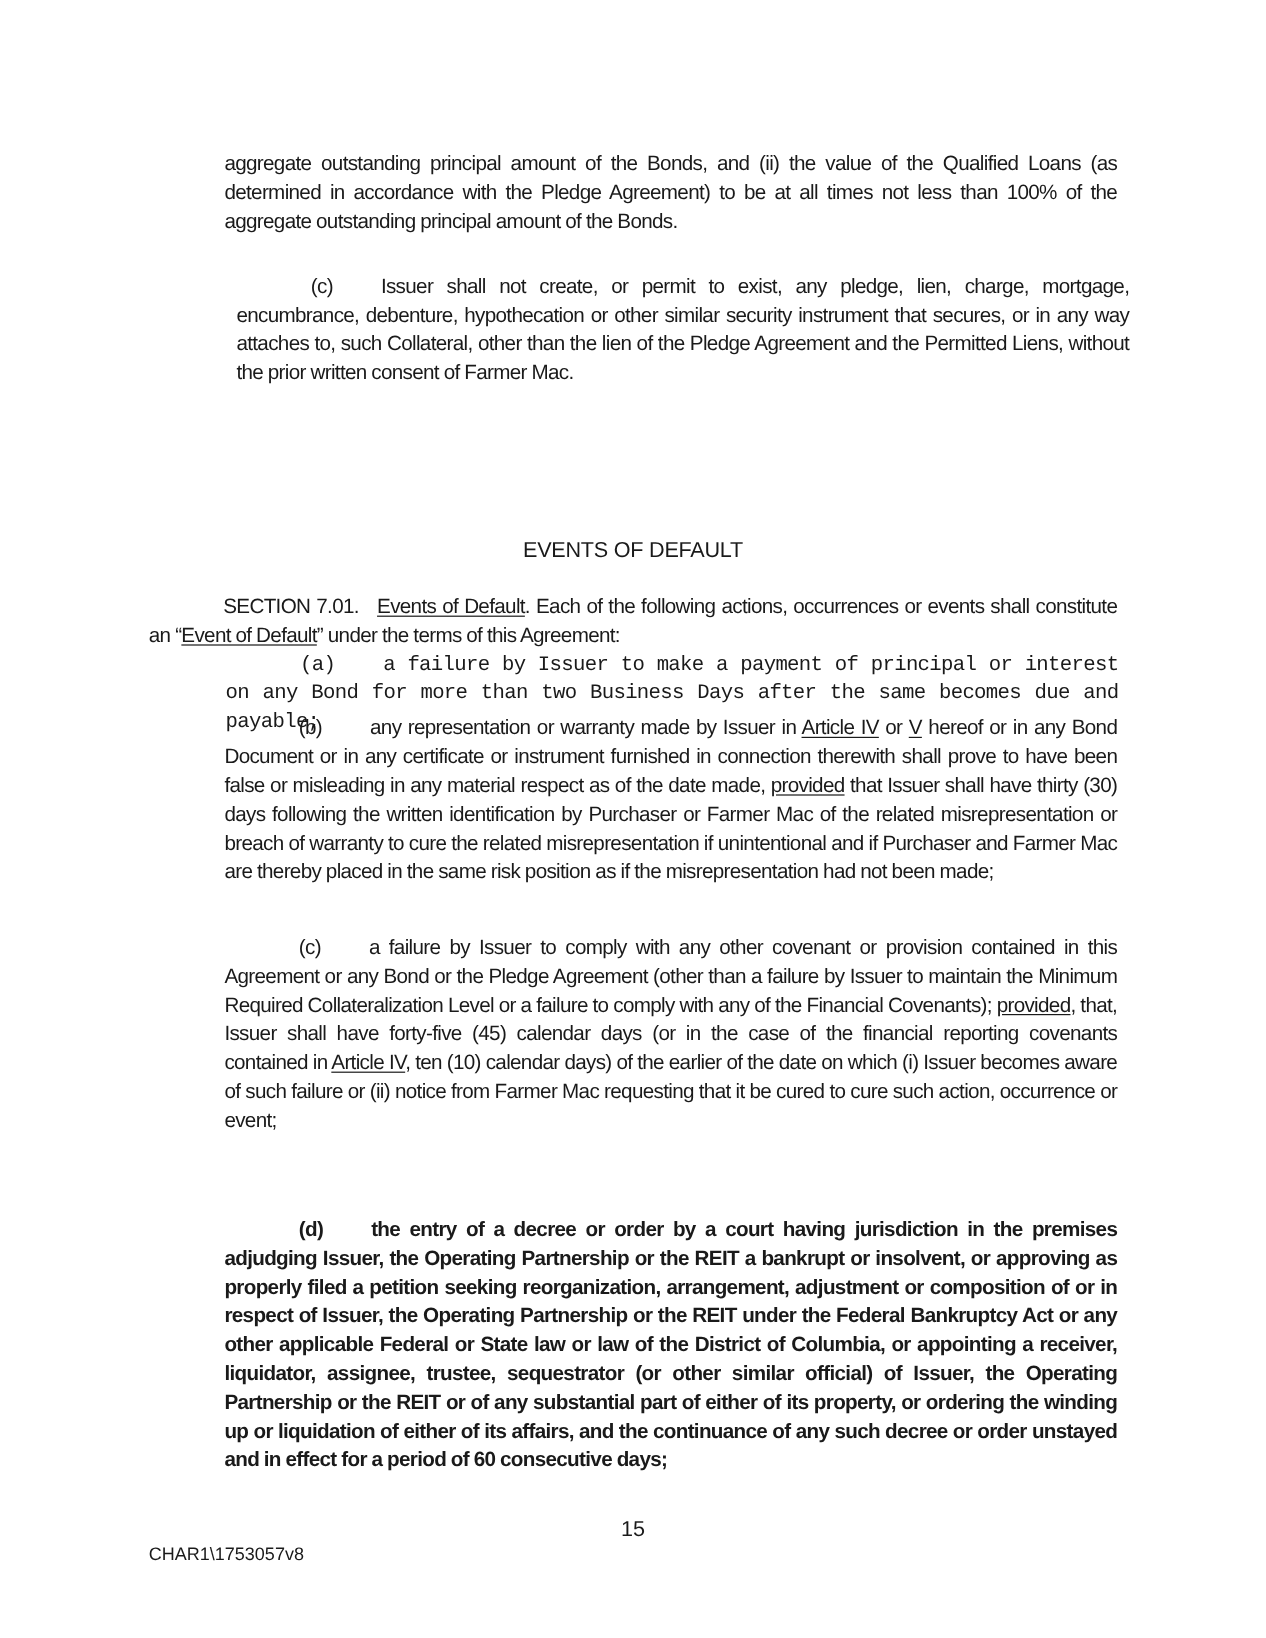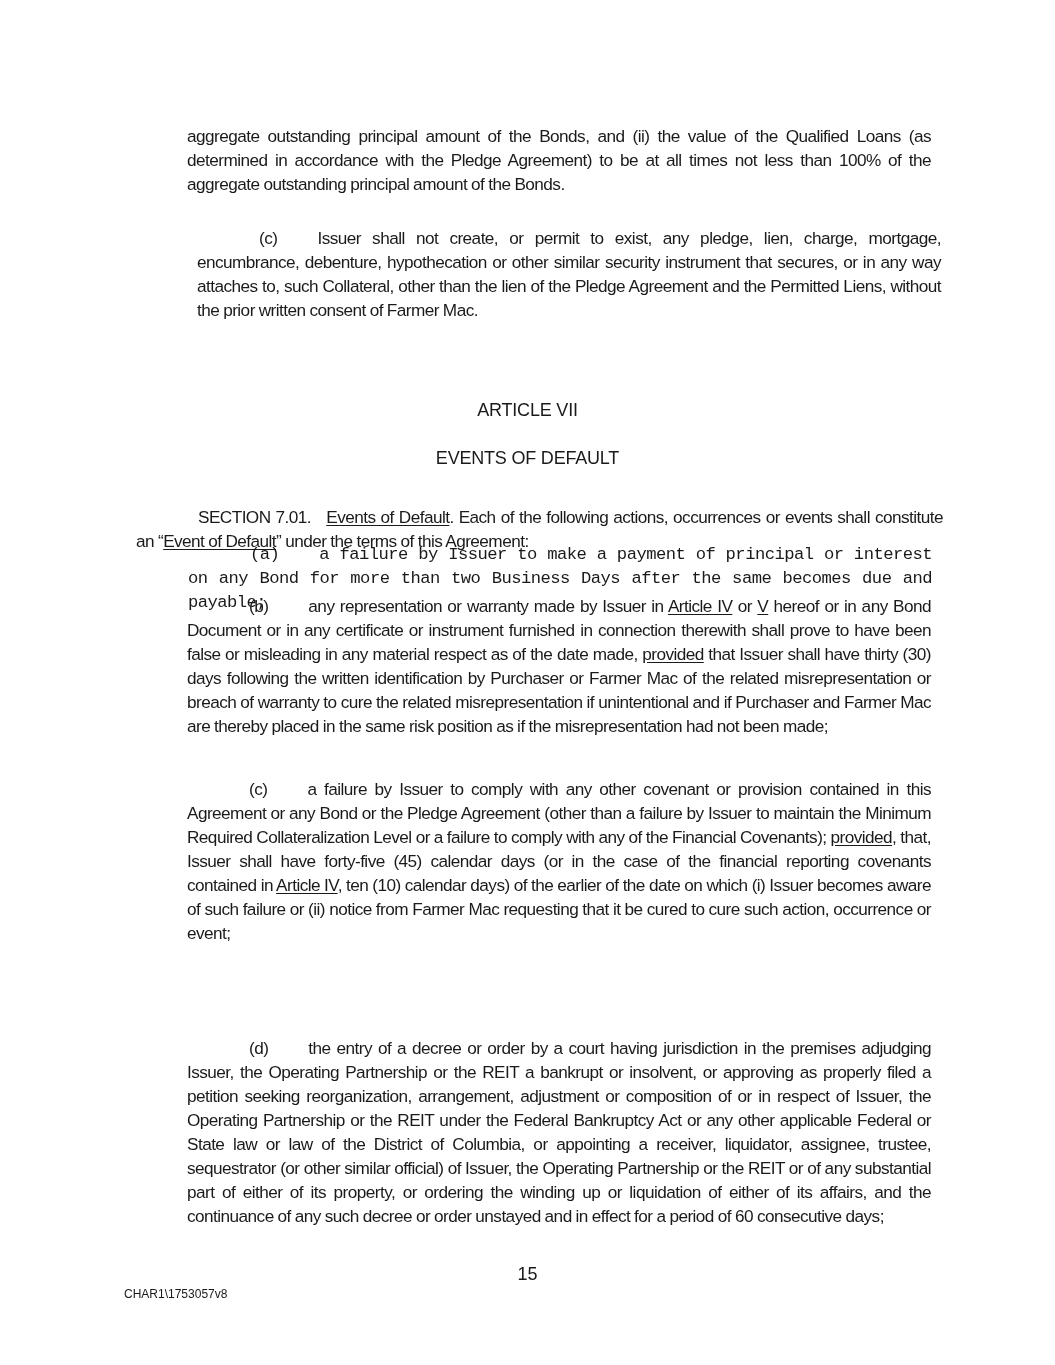--- a/index.html
+++ b/index.html
@@ -22,21 +22,21 @@
     .tab { display: inline-block; width: 40px; }
     .lbl { display: inline-block; }
     u { text-decoration: underline; text-underline-offset: 2px; }
     .center {
       position: absolute; left: 0; width: 1055px; text-align: center;
       font-family: "Liberation Sans", sans-serif; font-size: 18px;
       letter-spacing: -0.2px;
     }
     .footer-code {
       position: absolute; left: 124px; top: 1287px;
-      font-family: "Liberation Sans", sans-serif; font-size: 12px;
+      font-family: "Liberation Sans", sans-serif; font-size: 15px;
       color: #1a1a1a;
     }
     .page-num {
       position: absolute; left: 0; width: 1055px; top: 1264px; text-align: center;
       font-family: "Liberation Sans", sans-serif; font-size: 18px;
     }
   </style>
 </head>
 <body>
 
@@ -44,39 +44,38 @@
 
   <p class="block" style="top:124px; margin:0;">
     <span>aggregate outstanding principal amount of the Bonds, and (ii) the value of the Qualified Loans (as determined in accordance with the Pledge Agreement) to be at all times not less than 100% of the aggregate outstanding principal amount of the Bonds.</span>
   </p>
 
   <p class="block" style="top:216px; margin:10px;">
     <span class="indent"></span><span class="lbl">(c)</span><span class="tab"></span><span>Issuer shall not create, or permit to exist, any pledge, lien, charge, mortgage, encumbrance, debenture, hypothecation or other similar security instrument that secures, or in any way attaches to, such Collateral, other than the lien of the Pledge Agreement and the Permitted Liens, without the prior written consent of Farmer Mac.</span>
   </p>
 
 
-  <div class="center" style="top:400px;">ARTICLE VII</div>
   <div class="center" style="top:448px;">EVENTS OF DEFAULT</div>
 
-  <p class="block wide" style="top:493px; margin:12px;">
+  <p class="block wide" style="top:493px; margin:0;">
     <span class="indent"></span><span>SECTION 7.01.</span>&nbsp;&nbsp;&nbsp;<u>Events of Default</u><span>.  Each of the following actions, occurrences or events shall constitute an “</span><u>Event of Default</u><span>” under the terms of this Agreement:</span>
   </p>
 
   <p class="block" style="top:542px; margin:1px;font-family:Liberation Mono, monospace;">
     <span class="indent"></span><span class="lbl">(a)</span><span class="tab"></span><span>a failure by Issuer to make a payment of principal or interest on any Bond for more than two Business Days after the same becomes due and payable;</span>
   </p>
 
   <p class="block" style="top:594px; margin:0;">
     <span class="indent"></span><span class="lbl">(b)</span><span class="tab"></span><span>any representation or warranty made by Issuer in </span><u>Article IV</u><span> or </span><u>V</u><span> hereof or in any Bond Document or in any certificate or instrument furnished in connection therewith shall prove to have been false or misleading in any material respect as of the date made, </span><u>provided</u><span> that Issuer shall have thirty (30) days following the written identification by Purchaser or Farmer Mac of the related misrepresentation or breach of warranty to cure the related misrepresentation if unintentional and if Purchaser and Farmer Mac are thereby placed in the same risk position as if the misrepresentation had not been made;</span>
   </p>
 
   <p class="block" style="top:777px; margin:0;">
     <span class="indent"></span><span class="lbl">(c)</span><span class="tab"></span><span>a failure by Issuer to comply with any other covenant or provision contained in this Agreement or any Bond or the Pledge Agreement (other than a failure by Issuer to maintain the Minimum Required Collateralization Level or a failure to comply with any of the Financial Covenants); </span><u>provided</u><span>, that, Issuer shall have forty-five (45) calendar days (or in the case of the financial reporting covenants contained in </span><u>Article IV</u><span>, ten (10) calendar days) of the earlier of the date on which (i) Issuer becomes aware of such failure or (ii) notice from Farmer Mac requesting that it be cured to cure such action, occurrence or event;</span>
   </p>
 
-  <p class="block" style="top:1036px; margin:0;">
+  <p class="block" style="top:1012px; margin:0;font-weight:bold;">
     <span class="indent"></span><span class="lbl">(d)</span><span class="tab"></span><span>the entry of a decree or order by a court having jurisdiction in the premises adjudging Issuer, the Operating Partnership or the REIT a bankrupt or insolvent, or approving as properly filed a petition seeking reorganization, arrangement, adjustment or composition of or in respect of Issuer, the Operating Partnership or the REIT under the Federal Bankruptcy Act or any other applicable Federal or State law or law of the District of Columbia, or appointing a receiver, liquidator, assignee, trustee, sequestrator (or other similar official) of Issuer, the Operating Partnership or the REIT or of any substantial part of either of its property, or ordering the winding up or liquidation of either of its affairs, and the continuance of any such decree or order unstayed and in effect for a period of 60 consecutive days;</span>
   </p>
 
   <div class="page-num">15</div>
   <div class="footer-code">CHAR1\1753057v8</div>
 
 </div>
 
 </body></html>

